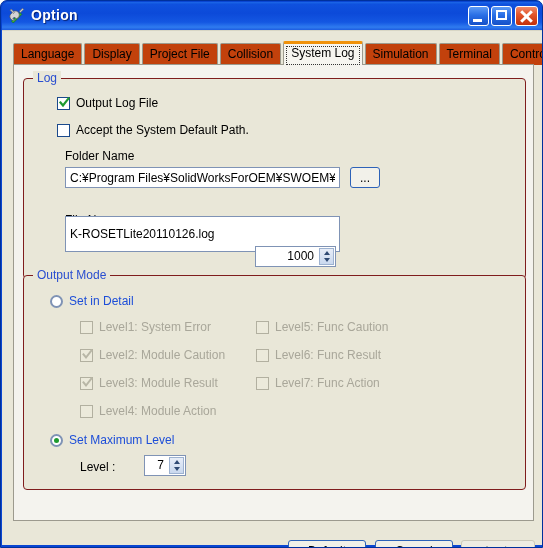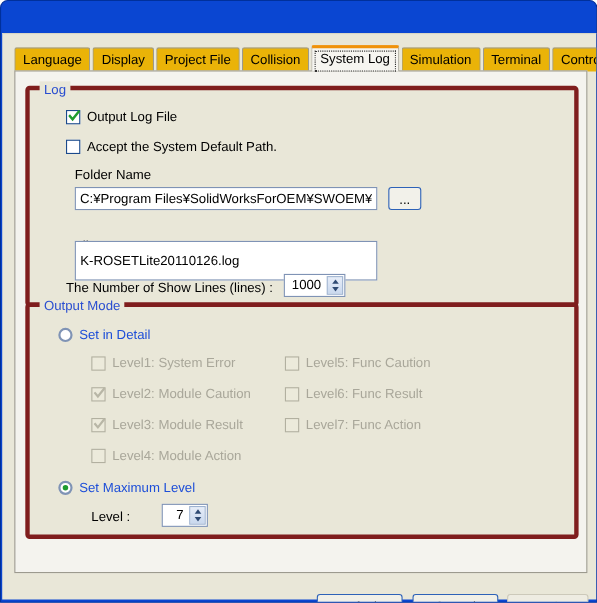--- a/index.html
+++ b/index.html
@@ -117,21 +117,21 @@
     height: 22px;
     white-space: nowrap;
     font-size: 0;
   }
   .tab {
     display: inline-block;
     height: 22px;
     box-sizing: border-box;
     margin-right: 2px;
     padding: 0 7px;
-    background: #eab308;
+    background: #c2410c;
     border: 1px solid #9c9a8e;
     border-bottom: none;
     border-radius: 2px 2px 0 0;
     font-family: "Liberation Sans", sans-serif;
     font-size: 12px;
     line-height: 20px;
     color: #000000;
     cursor: default;
     vertical-align: top;
     position: relative;
@@ -161,21 +161,21 @@
     box-sizing: border-box;
     background: #f4f3ee;
     border: 1px solid #9c9a8e;
   }
 
   
   .group {
     position: absolute;
     box-sizing: border-box;
     background: #e9e7d8;
-    border: 4px solid #7f1d1d;
+    border: 1px solid #7f1d1d;
     border-radius: 4px;
   }
   .group > .legend {
     position: absolute;
     top: -8px;
     left: 9px;
     padding: 0 4px;
     background: #e9e7d8;
     font-size: 12px;
     color: #2a4ed0;
@@ -350,20 +350,40 @@
   }
   #btn-default { left: 286px; width: 78px; }
   #btn-cancel  { left: 373px; width: 78px; }
   #btn-apply   { left: 459px; width: 74px; }
 </style>
 </head>
 <body>
 
 <div id="window">
 
+  <div id="titlebar">
+    <svg id="title-icon" viewBox="0 0 18 18">
+      <path d="M2.5 14.2 L11 5.6 L12.8 7.4 L4.3 16 Z" fill="#2fae3f" stroke="#1b6b26" stroke-width="0.7"></path>
+      <path d="M13.5 1.2 L10.4 4.3 L11.6 5.5 L14.7 2.4 Z" fill="#c8c8c8" stroke="#6a6a6a" stroke-width="0.6"></path>
+      <path d="M15.4 11.6 a4 4 0 1 1 -4.6 -5.4 l1.8 1.8 l1.5 -1.5 l-1.8 -1.8 a4 4 0 0 1 4.6 5.4 z" fill="#d4d4d4" stroke="#5a5a5a" stroke-width="0.7" transform="rotate(180 9 9)"></path>
+      <path d="M2.3 2.1 L5.6 5.4 L4.4 6.6 L1.1 3.3 Z" fill="#bdbdbd" stroke="#6a6a6a" stroke-width="0.6"></path>
+    </svg>
+    <div id="title-text">Option</div>
+
+    <div class="tb-btn" id="btn-min">
+      <span class="bar"></span>
+    </div>
+    <div class="tb-btn" id="btn-max">
+      <span class="box"></span>
+    </div>
+    <div class="tb-btn" id="btn-close">
+      <span class="x1"></span>
+      <span class="x2"></span>
+    </div>
+  </div>
 
   <div id="body">
 
     <div id="tabstrip">
       <div class="tab">
         <span>Language</span>
       </div>
       <div class="tab">
         <span>Display</span>
       </div>
@@ -407,22 +427,21 @@
           <span class="cb-label">Accept the System Default Path.</span>
         </div>
 
         <div class="plain-label" style="left:41px; top:70px;">Folder Name</div>
         <input class="textbox" style="left: 41px; top: 88px; width: 275px; height: 21px;" readonly="" value="C:¥Program Files¥SolidWorksForOEM¥SWOEM¥KH">
         <button class="btn" style="left:326px; top:88px; width:30px; height:21px;">...</button>
 
         <div class="plain-label" style="left:41px; top:134px;">File Name</div>
         <input class="textbox" style="left: 41px; top: 137px; width: 275px; height: 36px;" readonly="" value="K-ROSETLite20110126.log">
 
-        <div class="plain-label" style="left:33px; top:172px;">The Number of Show Lines (lines) :</div>
-        <div class="spinner" style="left:231px; top:167px; width:56px; height:21px;">
+        <div class="spinner" style="left:231px; top:167px; width:81px; height:21px;">
           <span class="sp-val">1000</span>
           <span class="sp-btns">
             <span class="sp-up">
               <span class="arrow-up"></span>
             </span>
             <span class="sp-down">
               <span class="arrow-down"></span>
             </span>
           </span>
         </div>

